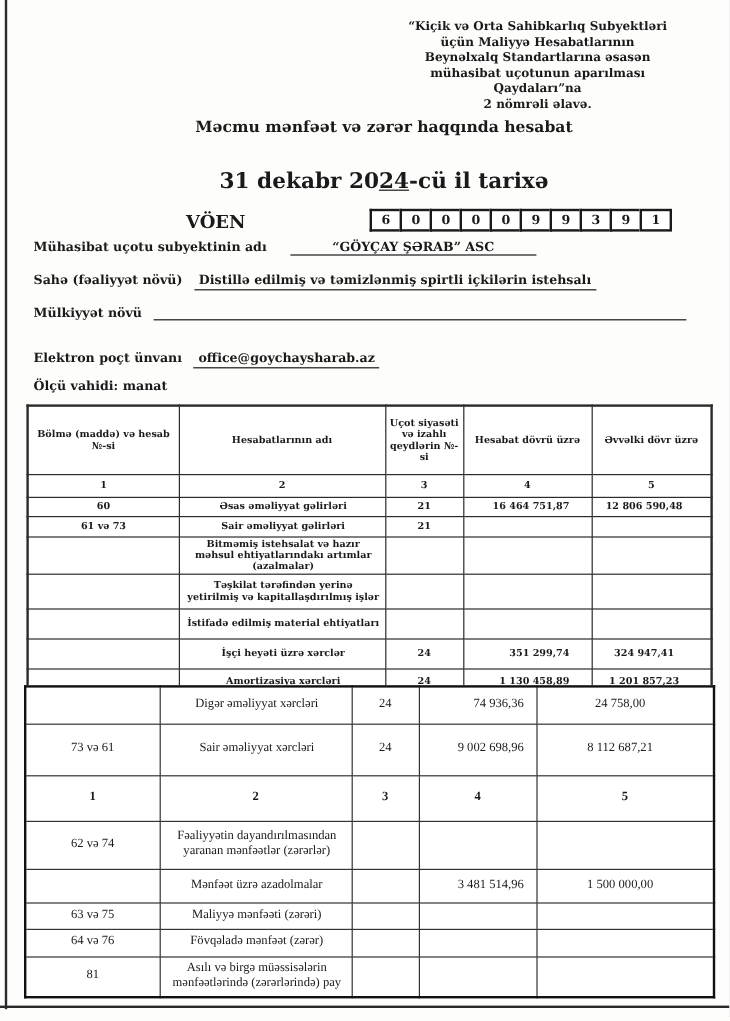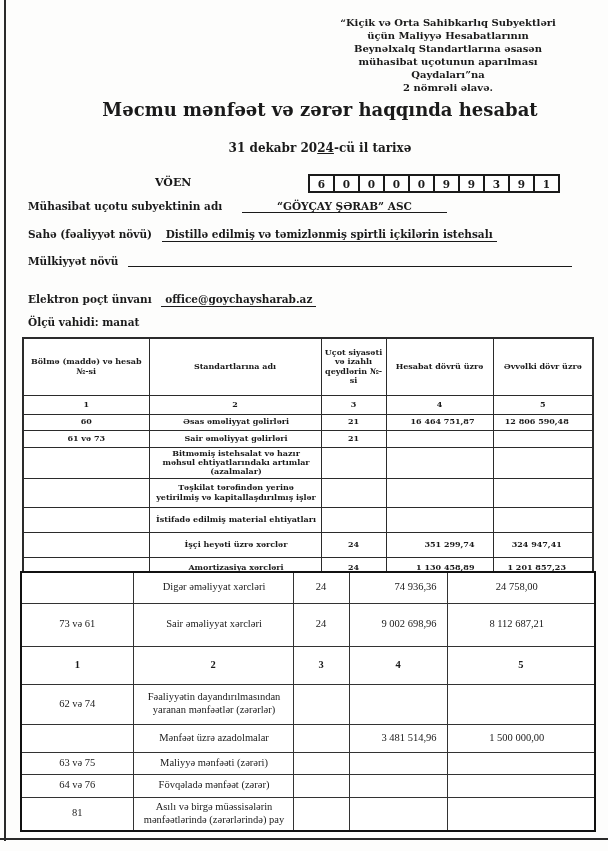--- a/index.html
+++ b/index.html
@@ -7,29 +7,29 @@
     position:relative;width:608px;height:851px;background:#fdfdfc;
     font-family:"DejaVu Serif","Liberation Serif",serif;color:#1a1a1a;
     overflow:hidden;margin:0 auto;
   }
   .frame-left{position:absolute;left:4px;top:0;width:2px;height:841px;background:#2a2a2a;}
   .frame-bottom{position:absolute;left:0;top:838px;width:608px;height:2px;background:#2a2a2a;}
 
   .appendix{position:absolute;top:16px;left:300px;width:296px;text-align:center;
     font-size:10px;font-weight:bold;line-height:1.3;}
   .report-title{position:absolute;top:99px;left:40px;width:560px;text-align:center;
-    font-size:18px;font-weight:bold;}
+    font-size:13px;font-weight:bold;}
   .report-subtitle{position:absolute;top:117px;left:40px;width:560px;text-align:center;
     font-size:10.5px;font-weight:bold;}
   .report-date{position:absolute;top:141px;left:40px;width:560px;text-align:center;
-    font-size:12px;font-weight:bold;}
+    font-size:18px;font-weight:bold;}
   .u{text-decoration:underline;}
 
   .voen-row{position:absolute;top:174px;left:0;width:608px;height:20px;}
-  .voen-label{position:absolute;left:155px;top:2px;font-size:11px;font-weight:bold;}
+  .voen-label{position:absolute;left:155px;top:2px;font-size:15px;font-weight:bold;}
   .voen-boxes{position:absolute;left:308px;top:0;display:flex;}
   .vbox{display:flex;align-items:center;justify-content:center;width:23px;height:15px;
     border:2px solid #1a1a1a;border-right:none;font-size:10.5px;font-weight:bold;background:#fff;}
   .vbox:last-child{border-right:2px solid #1a1a1a;}
 
   .fline{position:absolute;left:28px;font-size:10.5px;font-weight:bold;white-space:nowrap;}
   .fvalue{display:inline-block;border-bottom:1.6px solid #1a1a1a;font-weight:bold;}
   .fv-center{min-width:205px;text-align:center;margin-left:16px;}
   .fv-plain{margin-left:6px;padding:0 4px 1px 4px;}
   .fv-empty{width:444px;margin-left:6px;height:12px;vertical-align:bottom;}
@@ -133,21 +133,21 @@
     <colgroup>
       <col style="width:126px">
         <col style="width:172px">
         <col style="width:65px">
         <col style="width:107px">
         <col style="width:100px">
     </colgroup>
     <tbody>
         <tr>
           <td class="ch">Bölmə (maddə) və hesab №-si</td>
-          <td class="ch">Standartlarına adı</td>
+          <td class="ch">Hesabatlarının adı</td>
           <td class="ch">Uçot siyasəti və izahlı qeydlərin №-si</td>
           <td class="ch">Hesabat dövrü üzrə</td>
           <td class="ch">Əvvəlki dövr üzrə</td>
         </tr>
         <tr>
           <td class="ch">1</td>
           <td class="ch">2</td>
           <td class="ch">3</td>
           <td class="ch">4</td>
           <td class="ch">5</td>

